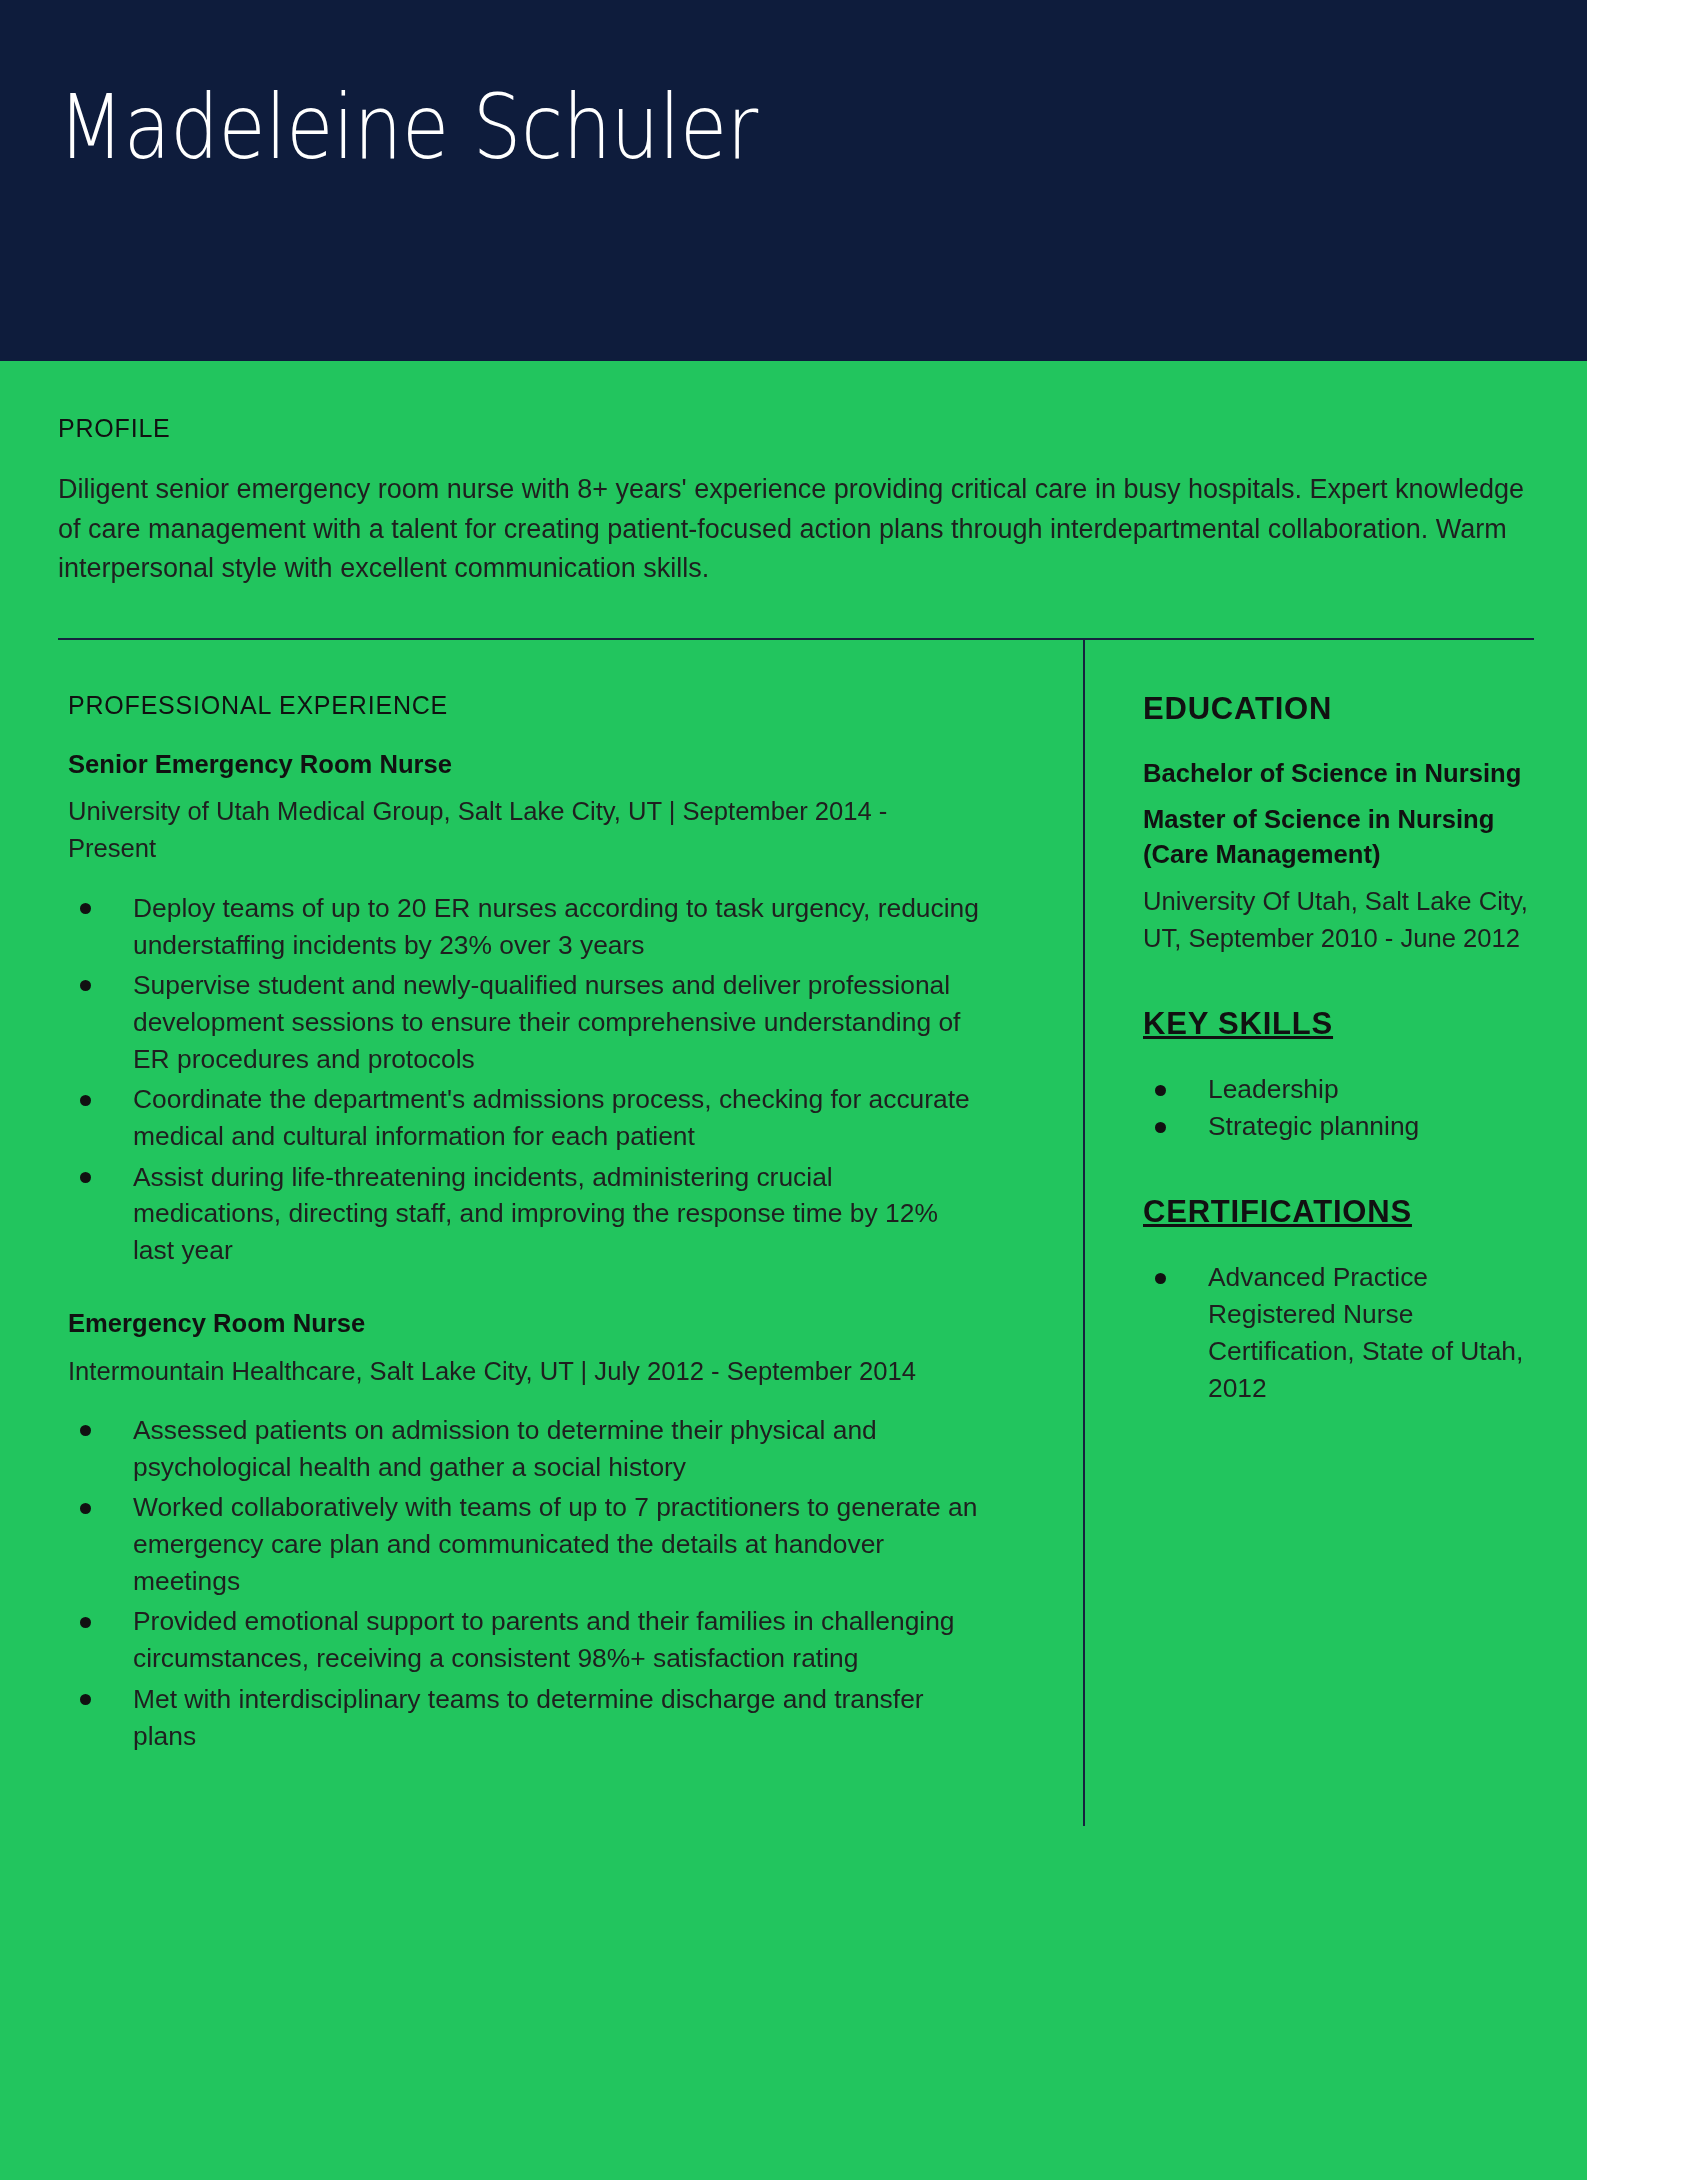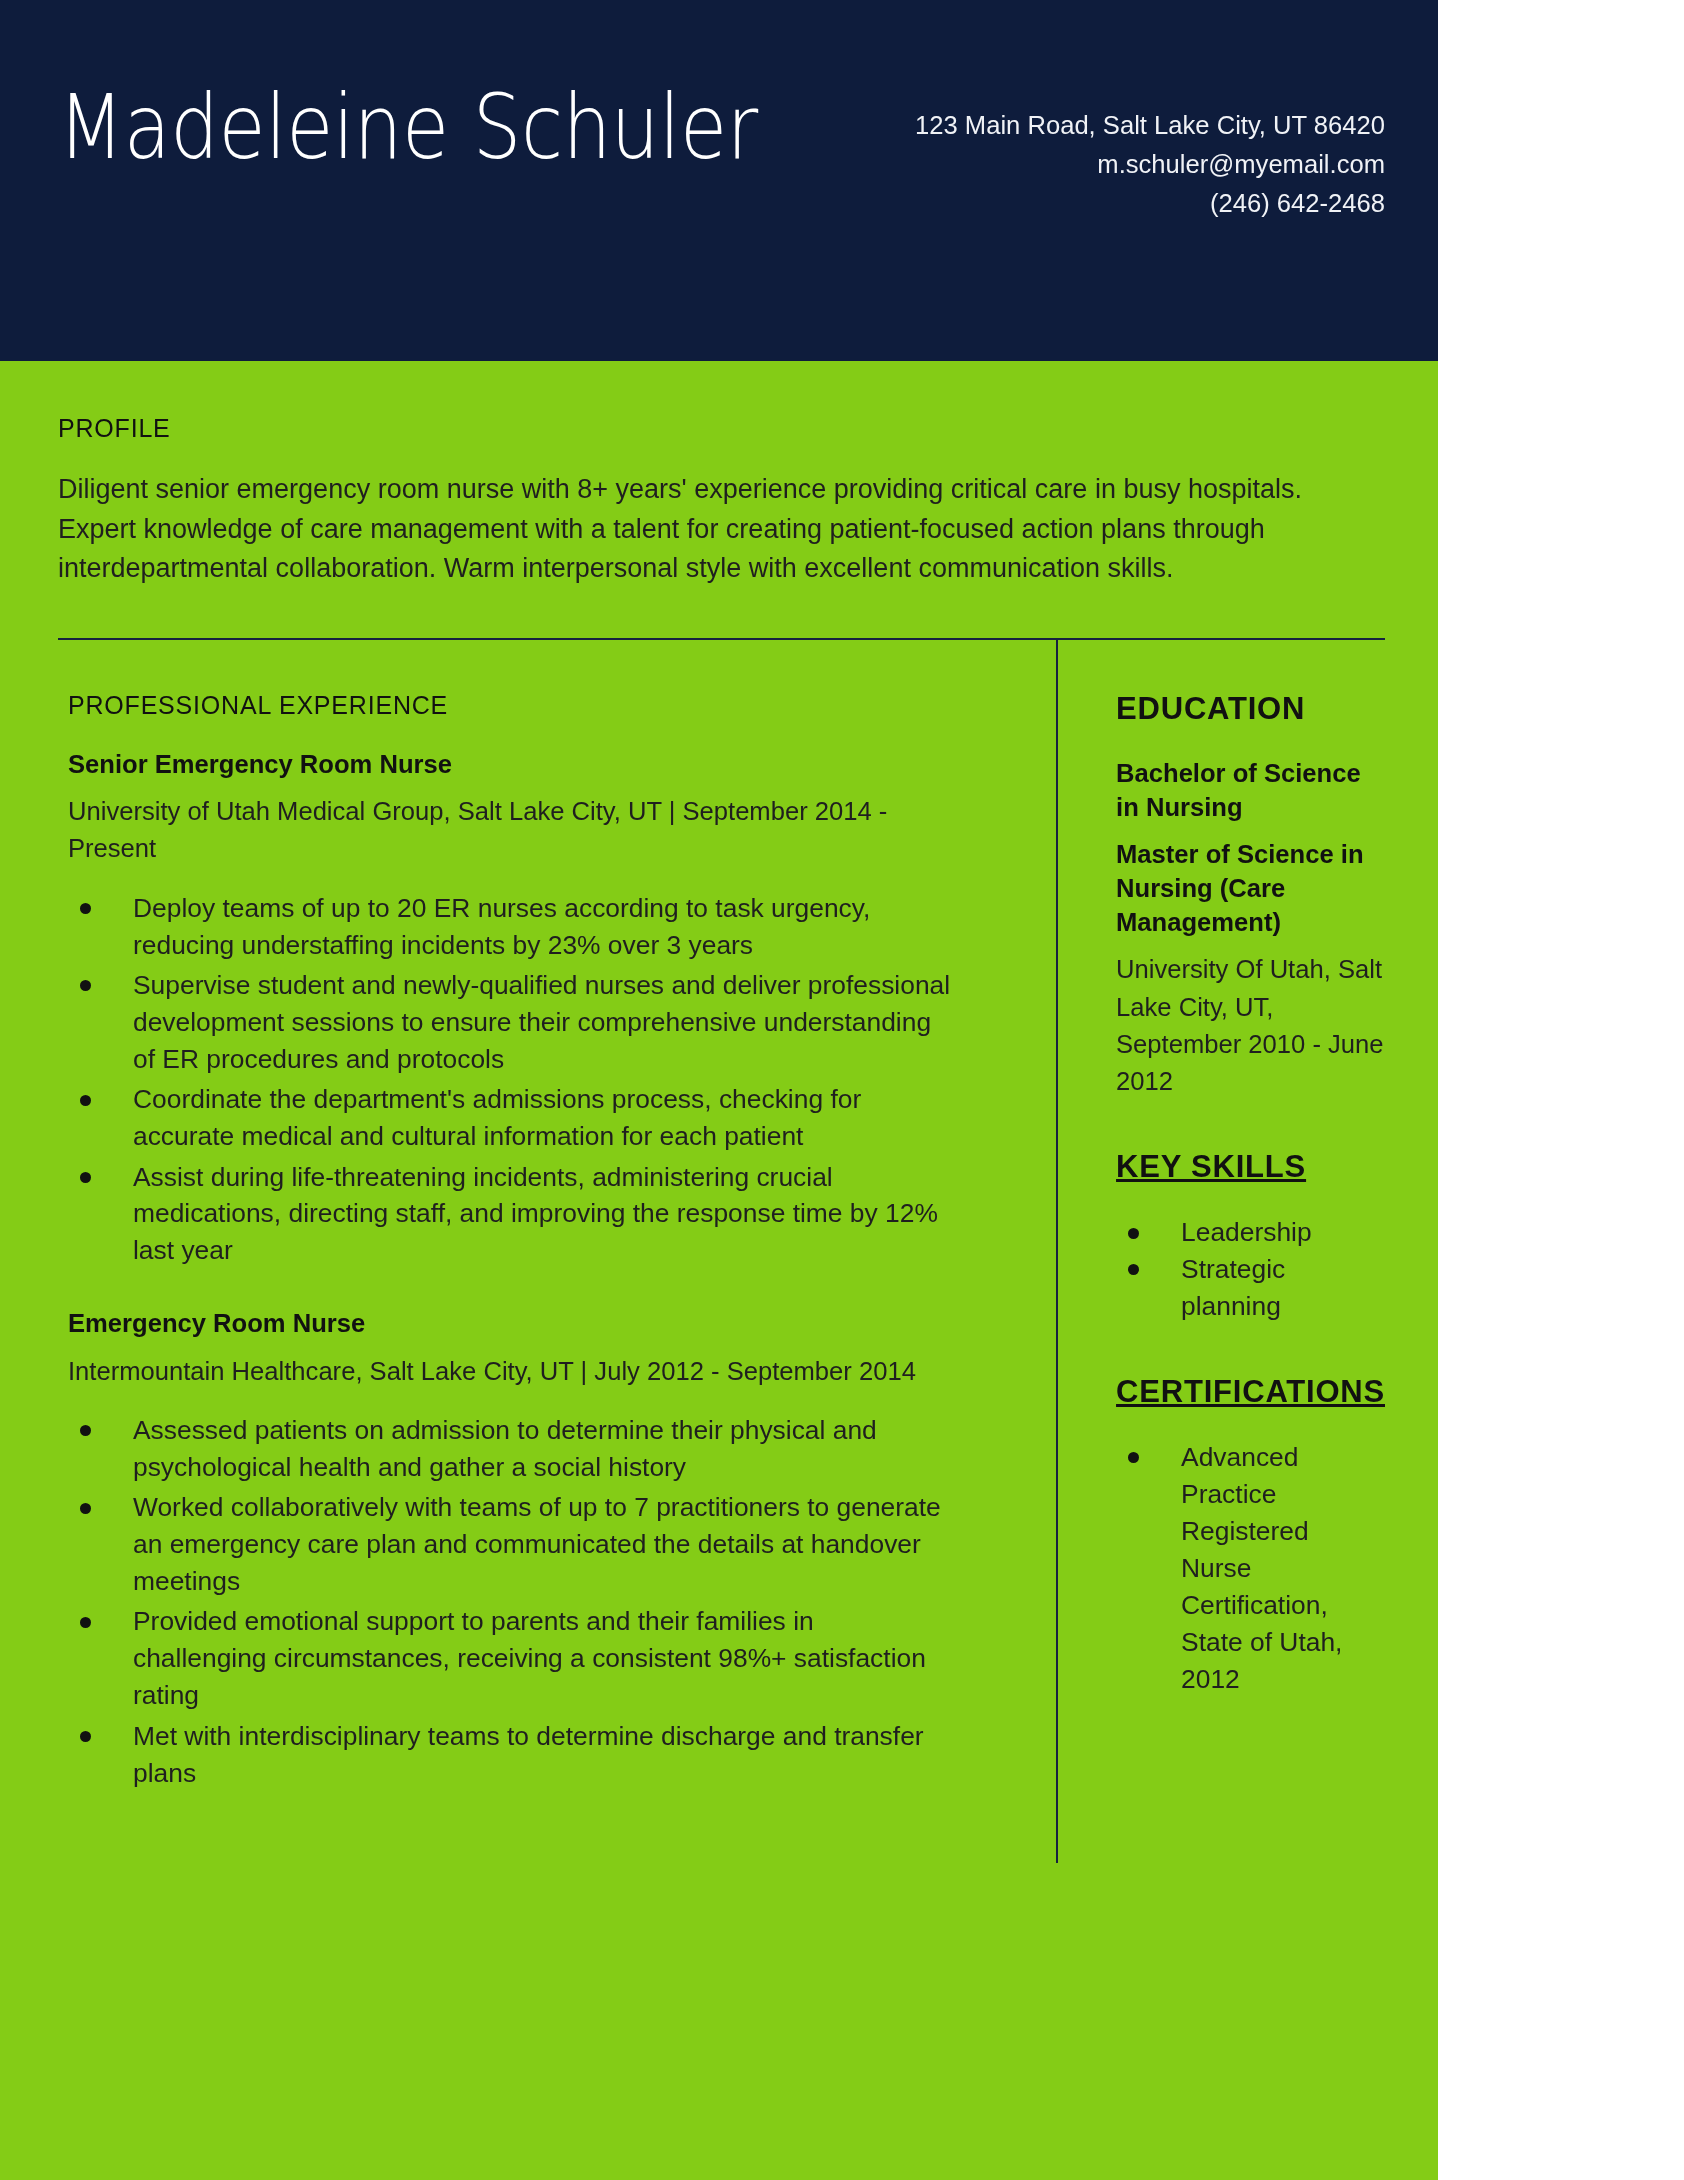--- a/index.html
+++ b/index.html
@@ -10,23 +10,23 @@
   body {
     width: 1685px;
     height: 2181px;
     font-family: "Liberation Sans", sans-serif;
     color: #1a1a1a;
     overflow: hidden;
   }
 
   .page {
     position: relative;
-    width: 1438px;
+    width: 1587px;
     height: 2181px;
-    background: #84cc16;
+    background: #22c55e;
   }
 
   
   .header-band {
     position: relative;
     width: 100%;
     height: 361px;
     background: #0e1c3c;
     box-sizing: border-box;
   }
@@ -161,25 +161,20 @@
   ul.bullets.tight li { margin-bottom: 0; }
 </style>
 </head>
 <body>
 
 <div class="page">
 
   <div class="header-band">
     <div class="header-inner">
       <div class="full-name">Madeleine Schuler</div>
-      <div class="contact-block">
-        <span class="contact-line">123 Main Road, Salt Lake City, UT 86420</span>
-        <span class="contact-line">m.schuler@myemail.com</span>
-        <span class="contact-line">(246) 642-2468</span>
-      </div>
     </div>
   </div>
 
   <div class="profile-section">
     <h2 class="section-heading">PROFILE</h2>
     <p class="profile-text">Diligent senior emergency room nurse with 8+ years' experience providing critical care in busy hospitals. Expert knowledge of care management with a talent for creating patient-focused action plans through interdepartmental collaboration. Warm interpersonal style with excellent communication skills.</p>
     <hr class="hr-divider">
   </div>
 
   <div class="columns">

